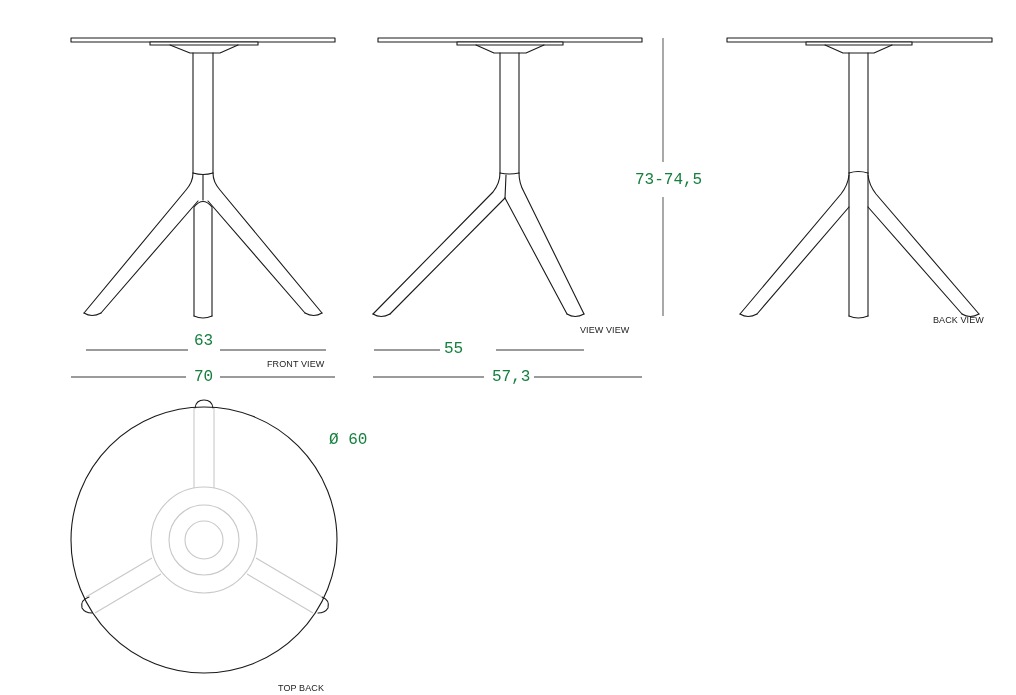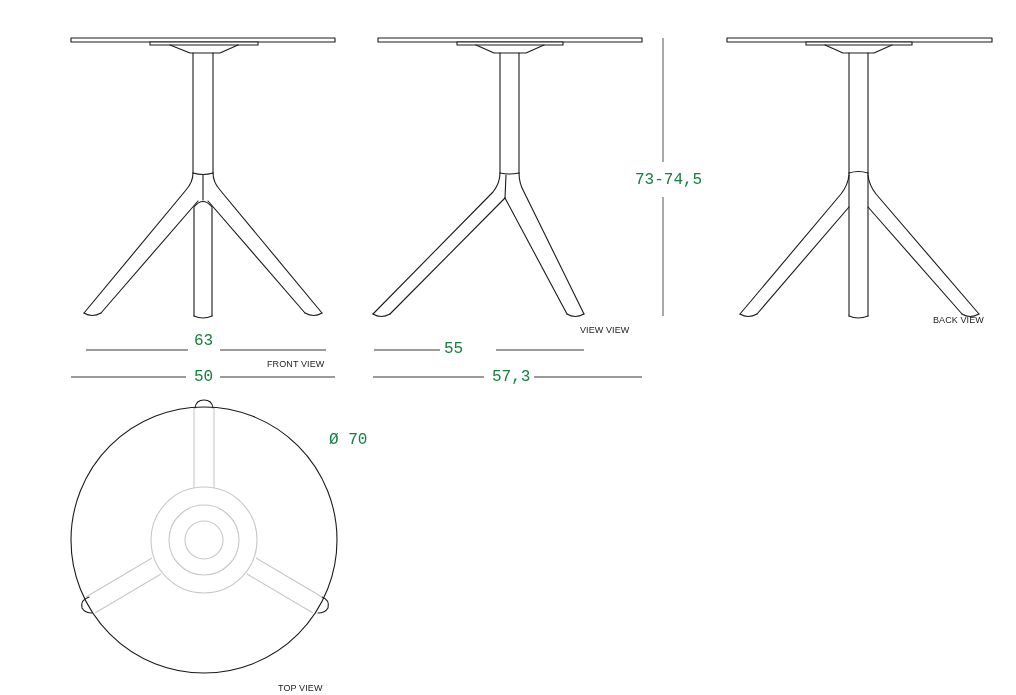--- a/index.html
+++ b/index.html
@@ -154,20 +154,20 @@
     <line class="light" x1="95" y1="613" x2="161" y2="574"></line>
 
     <line class="light" x1="322" y1="597" x2="256" y2="558"></line>
     <line class="light" x1="313" y1="613" x2="247" y2="574"></line>
   </g>
 </svg>
 
 <span class="label view-label" style="left:267px; top:313px;margin-top:47px;">FRONT VIEW</span>
 <span class="label view-label" style="left:580px; top:326px;">VIEW VIEW</span>
 <span class="label view-label" style="left:933px; top:316px;">BACK VIEW</span>
-<span class="label view-label" style="left:278px; top:684px;">TOP VIEW</span>
+<span class="label view-label" style="left:278px; top:684px;">TOP BACK</span>
 
 <span class="label dim-text" style="left:190px; top:333px;">63</span>
-<span class="label dim-text" style="left:190px; top:369px;">50</span>
+<span class="label dim-text" style="left:190px; top:369px;">70</span>
 <span class="label dim-text" style="left:440px; top:341px;">55</span>
 <span class="label dim-text" style="left:488px; top:369px;">57,3</span>
 <span class="label dim-text" style="left:631px; top:172px;">73-74,5</span>
-<span class="label dim-text" style="left:325px; top:432px;">Ø 70</span>
+<span class="label dim-text" style="left:325px; top:432px;">Ø 60</span>
 
 </body></html>

